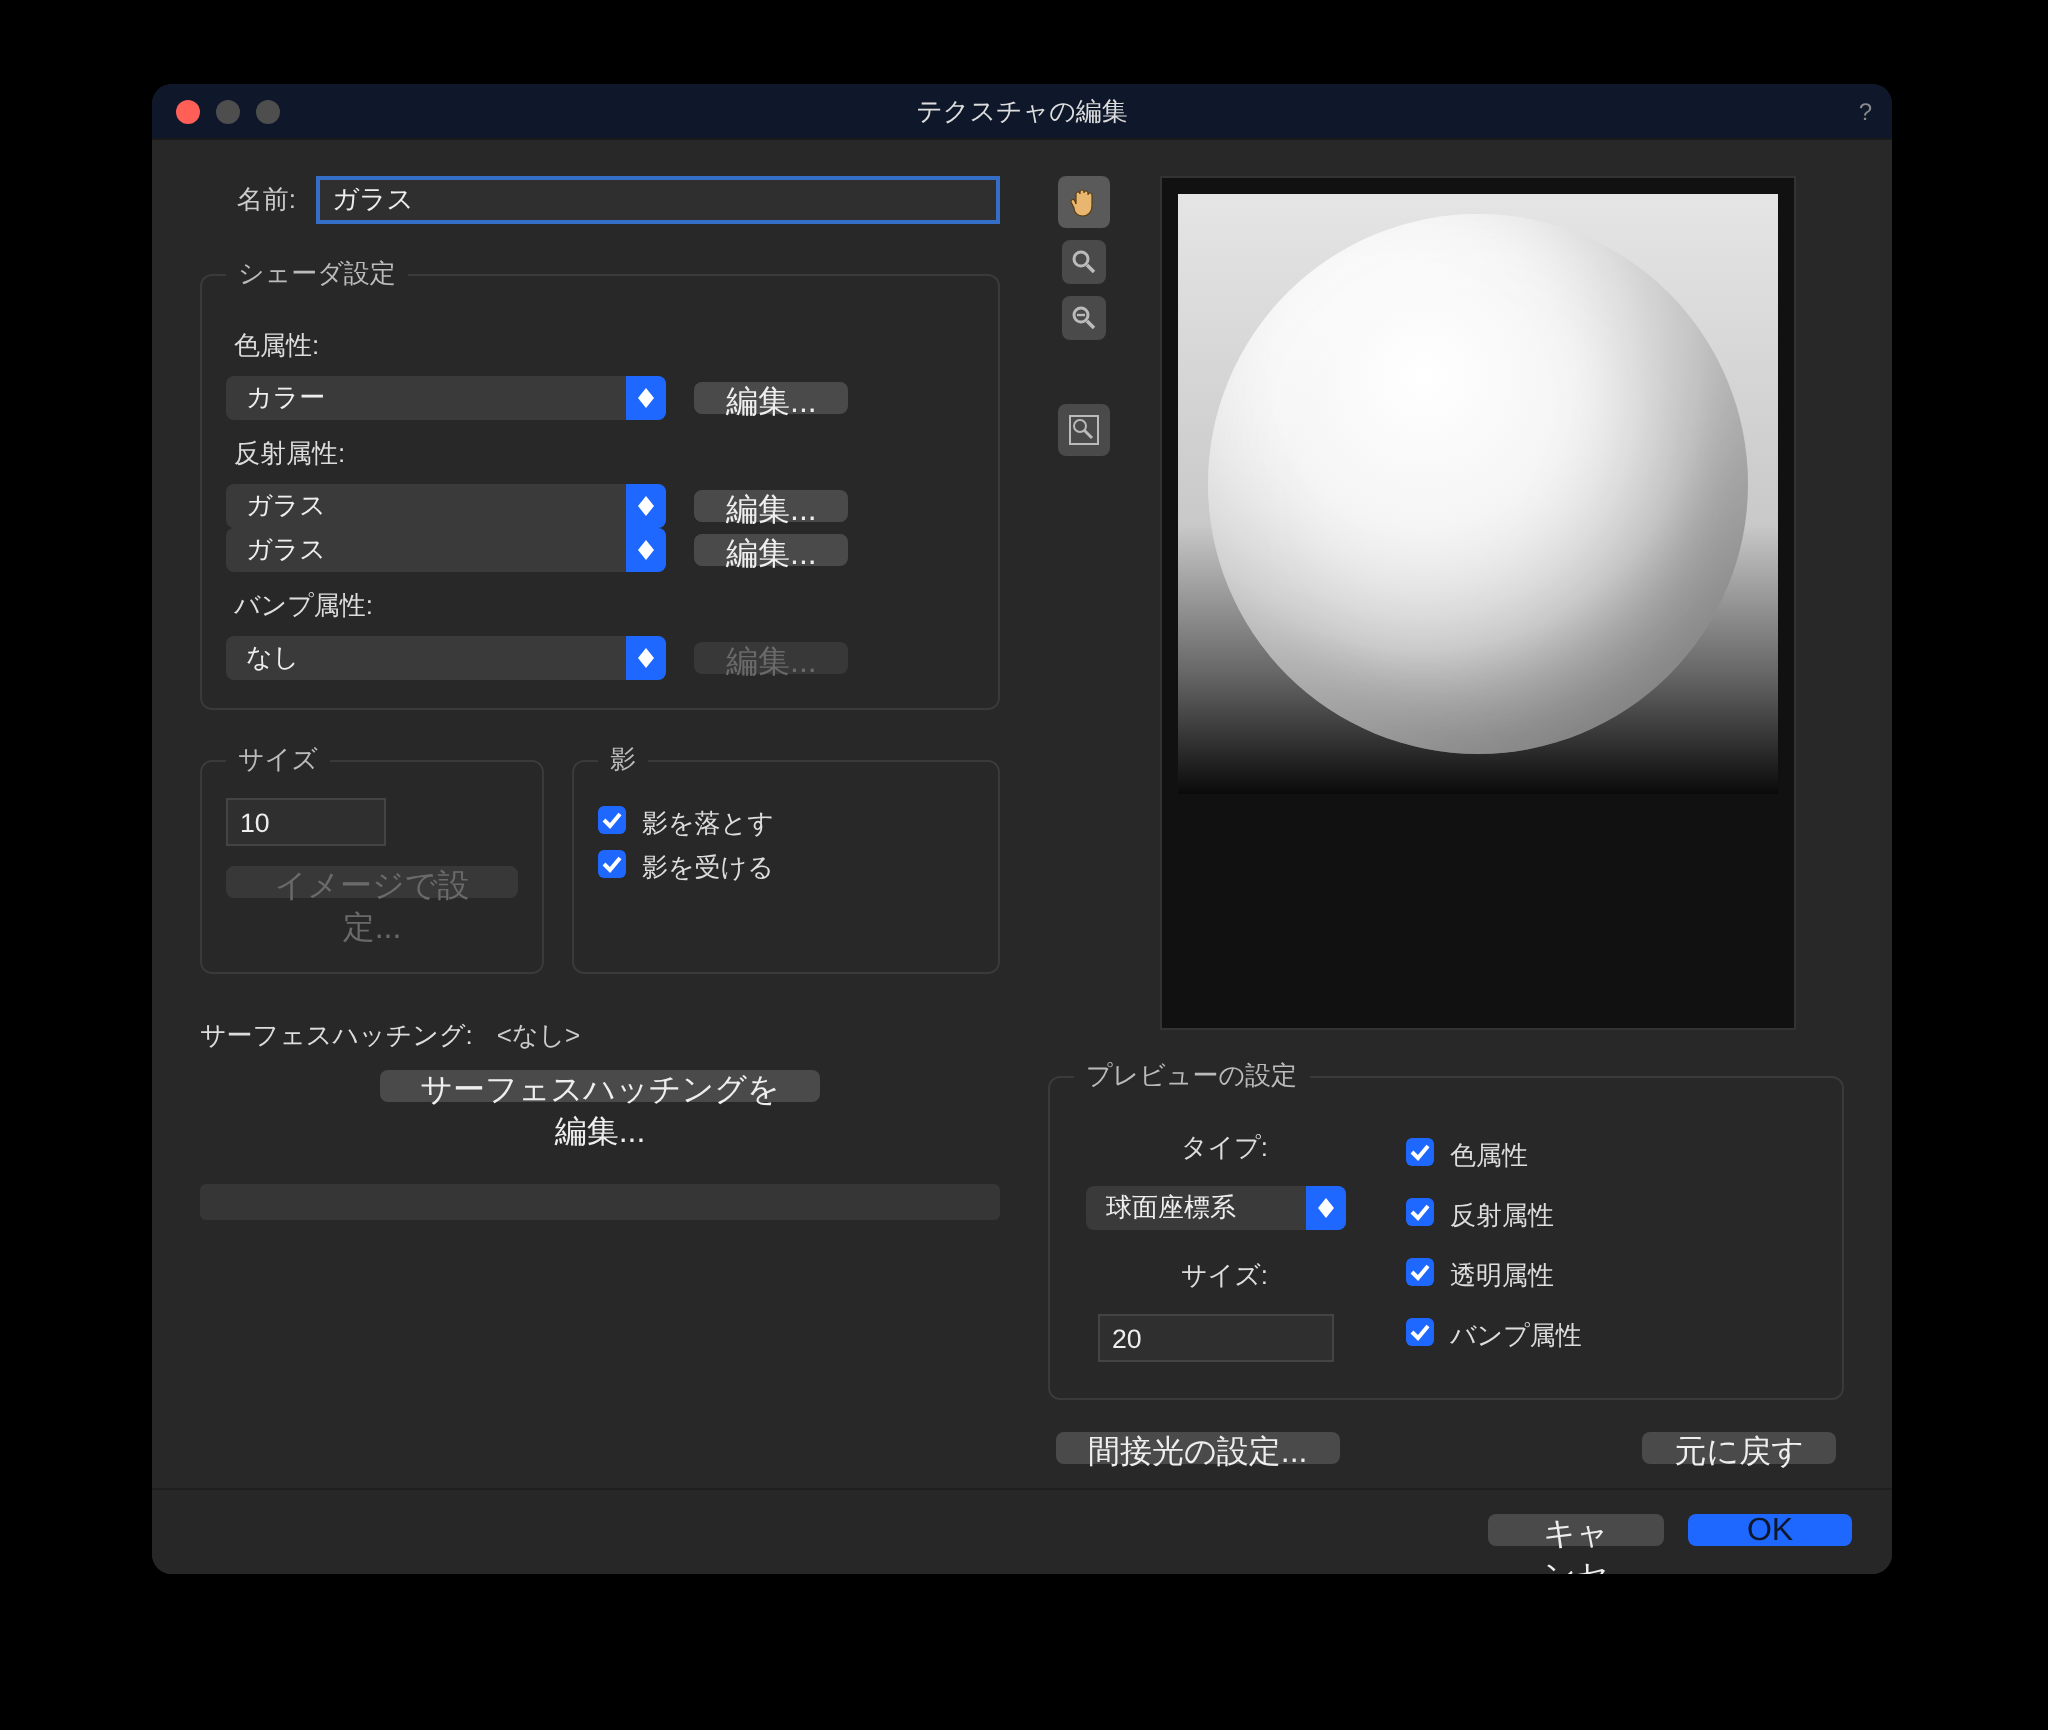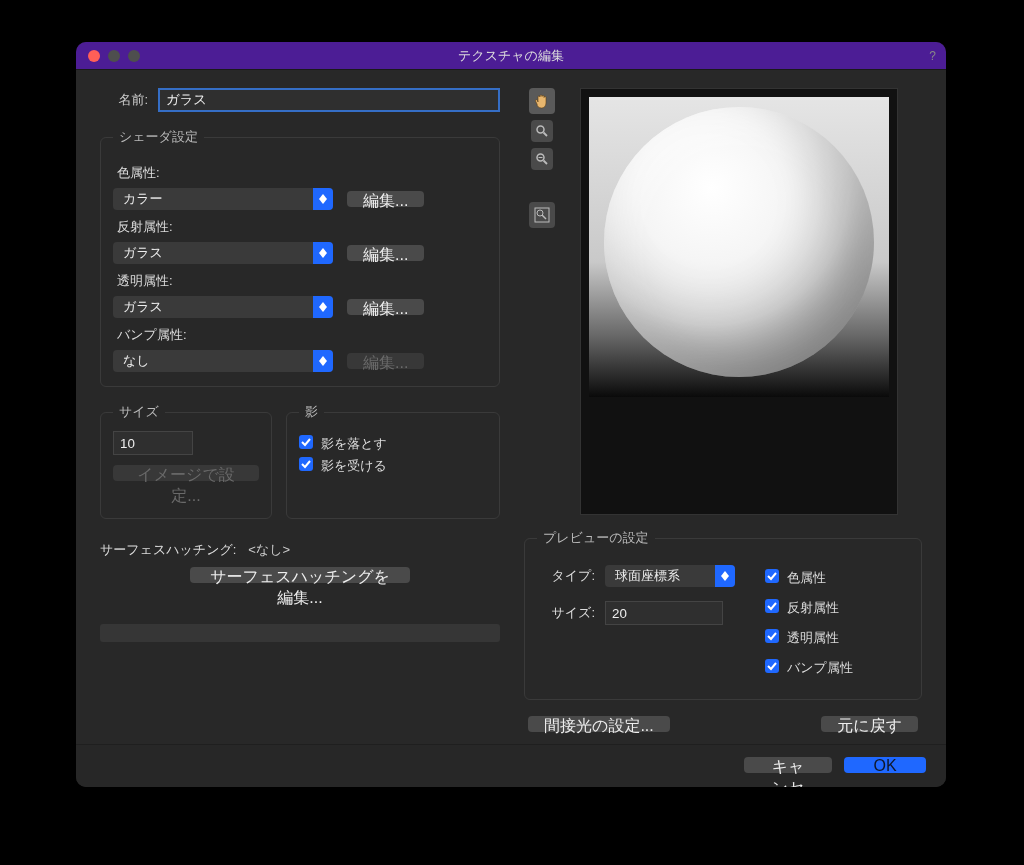--- a/index.html
+++ b/index.html
@@ -20,21 +20,21 @@
     height: 745px;
     background: #282828;
     border-radius: 10px;
     box-shadow: 0 8px 40px rgba(0,0,0,0.8);
     overflow: hidden;
     display: flex;
     flex-direction: column;
   }
   .titlebar {
     height: 28px;
-    background: #4c1d95;
+    background: #0f172a;
     display: flex;
     align-items: center;
     position: relative;
     border-bottom: 1px solid #1a1a1a;
   }
   .traffic { display:flex; gap:8px; margin-left:12px; }
   .traffic span { width:12px; height:12px; border-radius:50%; display:inline-block; }
   .t-red { background:#ff5f57; }
   .t-dim { background:#4e4e4e; }
   .title { position:absolute; left:0; right:0; text-align:center; font-weight:500; color:#ddd; }
@@ -169,21 +169,21 @@
     left:15px; top:10px;
     width:270px; height:270px;
     border-radius:50%;
     background:radial-gradient(circle at 40% 30%, #ffffff 0%, #f5f5f5 30%, #e0e0e0 55%, #c0c0c0 70%, #8a8a8a 90%);
     box-shadow: inset -30px -40px 60px rgba(0,0,0,0.25), inset 10px 20px 40px rgba(255,255,255,0.6);
     z-index:1;
   }
   .preview-settings fieldset { margin-top:14px; }
   .preview-grid { display:flex; gap:30px; padding:8px 6px 4px 6px; align-items:flex-start; }
   .pg-left { display:flex; flex-direction:column; gap:14px; }
-  .pg-row { display:flex; align-items:center; gap:10px; }
+  .pg-row { display:flex; align-items:center; gap:10px;flex-direction:column; }
   .pg-label { width:52px; text-align:right; color:#ddd; }
   .preview-select { width:130px; }
   .pg-checks { display:flex; flex-direction:column; gap:4px; }
   .btm-row { display:flex; justify-content:space-between; margin-top:16px; padding:0 4px; }
   .footer {
     padding:12px 20px 14px 20px;
     display:flex;
     justify-content:flex-end;
     gap:12px;
     border-top:1px solid #1f1f1f;
@@ -243,21 +243,20 @@
                   <path d="M0 5 L4 0 L8 5 Z"></path>
                 </svg>
               <svg viewBox="0 0 8 5">
                   <path d="M0 0 L4 5 L8 0 Z"></path>
                 </svg>
             </span>
           </div>
           <button class="btn">編集...</button>
         </div>
 
-        <div class="field-label">透明属性:</div>
         <div class="select-row">
           <div class="select">
             <span>ガラス</span>
             <span class="select-arrows">
               <svg viewBox="0 0 8 5">
                   <path d="M0 5 L4 0 L8 5 Z"></path>
                 </svg>
               <svg viewBox="0 0 8 5">
                   <path d="M0 0 L4 5 L8 0 Z"></path>
                 </svg>

